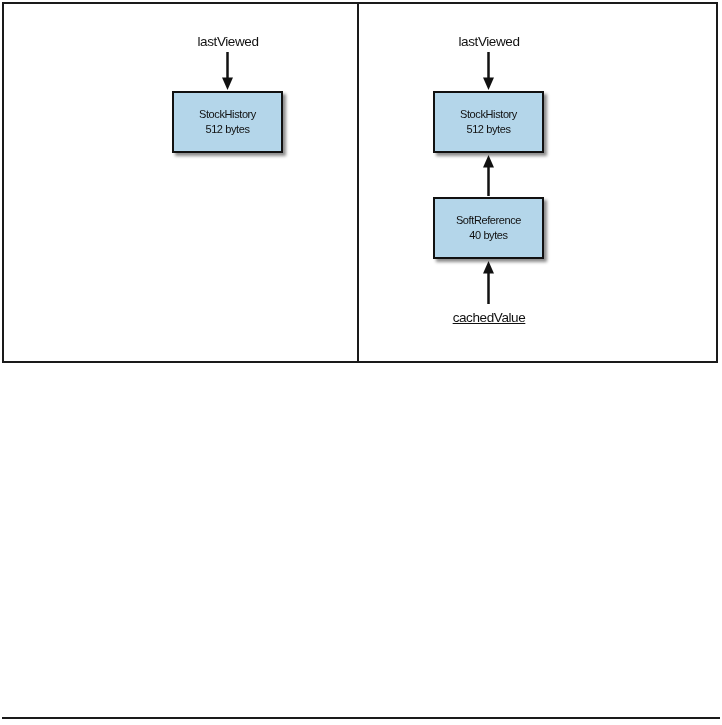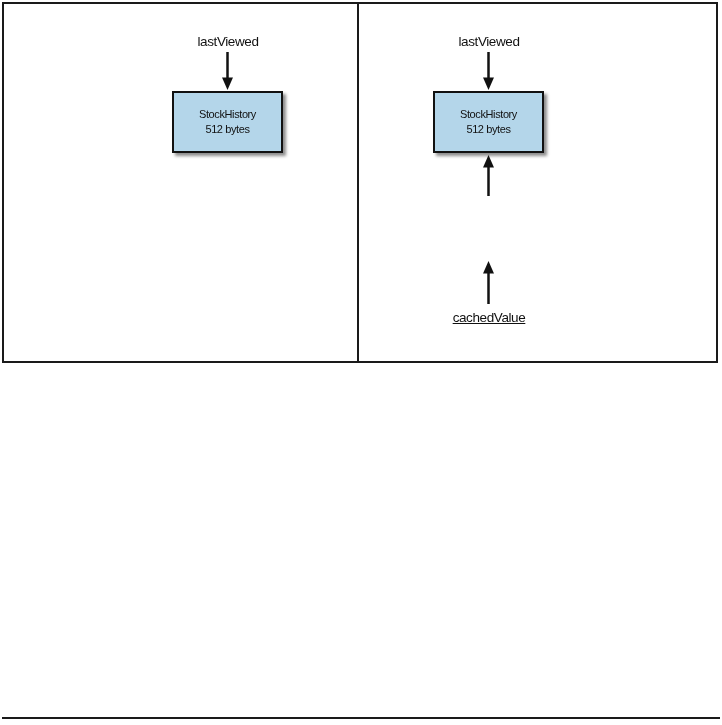--- a/index.html
+++ b/index.html
@@ -95,20 +95,24 @@
     <div class="line">512 bytes</div>
   </div>
 
   <div class="pointer-label" style="left:433px; top:34px;">lastViewed</div>
 
   <div class="node" style="left: 433px; top: 91px; background: rgb(180, 214, 234); border-color: rgb(17, 17, 17);">
     <div class="line">StockHistory</div>
     <div class="line">512 bytes</div>
   </div>
 
+  <div class="node" style="left: 433px; top: 197px; background: rgb(180, 214, 234); border-color: rgb(17, 17, 17);">
+    <div class="line">SoftReference</div>
+    <div class="line">40 bytes</div>
+  </div>
 
   <div class="pointer-label" style="left:433px; top:310px;text-decoration:underline;">cachedValue</div>
 
   <svg class="arrows" viewBox="0 0 722 725" xmlns="http://www.w3.org/2000/svg">
 
     <g>
       <line x1="227.5" y1="52" x2="227.5" y2="79" stroke="#111111" stroke-width="2.5"></line>
       <polygon points="227.5,90 222,77.5 233,77.5" fill="#111111"></polygon>
     </g>
 

